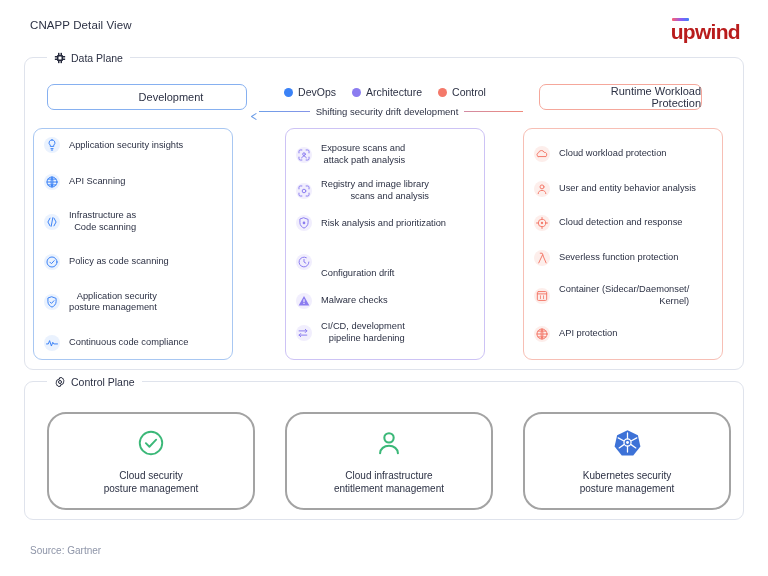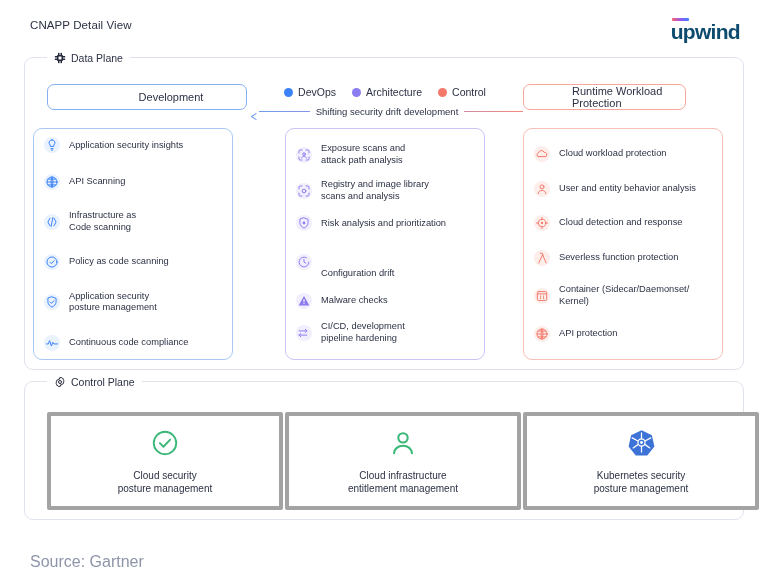--- a/index.html
+++ b/index.html
@@ -24,55 +24,55 @@
   #logo {
     position:absolute; right:28px; top:18px;
     display:flex; flex-direction:column; align-items:flex-start;
   }
   #logo-bar {
     width:17px; height:3px; margin-left:1px; margin-bottom:1px;
     background:linear-gradient(90deg,#ff5f6d 0%,#8b5cf6 55%,#3b82f6 100%);
     border-radius:1px;
   }
   #logo-text {
-    font-size:21px; font-weight:bold; color:#0c4a6e;
+    font-size:21px; font-weight:bold; color:#b91c1c;
     letter-spacing:-0.7px; line-height:19px;
   }
 
   
   .plane {
     position:absolute;
     border:1px solid #dfe3ec;
     border-radius:9px;
     background:#ffffff;
   }
   .plane-legend {
     position:absolute; top:-8px; left:22px;
     background:#ffffff; padding:0 7px;
     display:flex; align-items:center; gap:5px;
     font-size:10.5px; color:#2c3144;
     height:16px;
   }
   .plane-legend svg { display:block; }
 
-  #data-plane  { left:24px; top:57px;  width:720px; height:313px; }
+  #data-plane  { left:24px; top:57px;  width:720px; height:313px;text-align:right; }
   #control-plane { left:24px; top:381px; width:720px; height:139px; }
 
   
   .pill {
     position:absolute; height:26px; border-radius:7px;
     display:flex; align-items:center; justify-content:center;
     font-size:11px; color:#2c3144; background:#fff;padding-left:48px;
   }
   #pill-development {
     left:22px; top:26px; width:200px;
     border:1.2px solid #86b0f0;
   }
   #pill-runtime {
-    left:498px; top:26px; width:163px;
+    left:514px; top:26px; width:163px;
     border:1.2px solid #f5a79b;
   }
 
   
   #legend {
     position:absolute; left:240px; top:26px; width:240px; height:16px;
     display:flex; align-items:center; justify-content:center; gap:16px;
   }
   .legend-item { display:flex; align-items:center; gap:5px; font-size:10.5px; color:#2c3144; }
   .legend-dot { width:9px; height:9px; border-radius:50%; display:block; }
@@ -107,35 +107,35 @@
   #col-arch { left:260px; border:1.2px solid #cdc3f5; }
   #col-sec  { left:498px; border:1.2px solid #f7bfb5; }
 
   .item { display:flex; align-items:center; gap:9px; }
   .item-icon { width:14px; min-width:14px; height:14px; display:flex; align-items:center; justify-content:center; }
   .item-icon svg { display:block; }
   .item-label { font-size:9.3px; line-height:11.6px; color:#2c3144; }
 
   
   .cpcard {
-    position:absolute; top:30px; width:236px; height:98px;
-    border:4px solid #a3a3a3; border-radius:2px; background:#fff;
+    position:absolute; top:30px; width:208px; height:98px;
+    border:2px solid #a3a3a3; border-radius:19px; background:#fff;
     display:flex; flex-direction:column; align-items:center; justify-content:center;
     gap:11px;
   }
   #cp-card-0 { left:22px; }
   #cp-card-1 { left:260px; }
   #cp-card-2 { left:498px; }
   .cpcard-icon { height:30px; display:flex; align-items:center; justify-content:center; }
   .cpcard-label { font-size:10px; line-height:13px; text-align:center; color:#2c3144; }
 
   
   #footer-source {
     position:absolute; left:30px; top:545px;
-    font-size:16px; color:#8e95a8;margin-top:8px;
+    font-size:10px; color:#8e95a8;
   }
 </style>
 </head>
 <body>
 
 <div id="topbar">
   <div id="page-title">CNAPP Detail View</div>
   <div id="logo">
     <div id="logo-bar"></div>
     <div id="logo-text">upwind</div>

